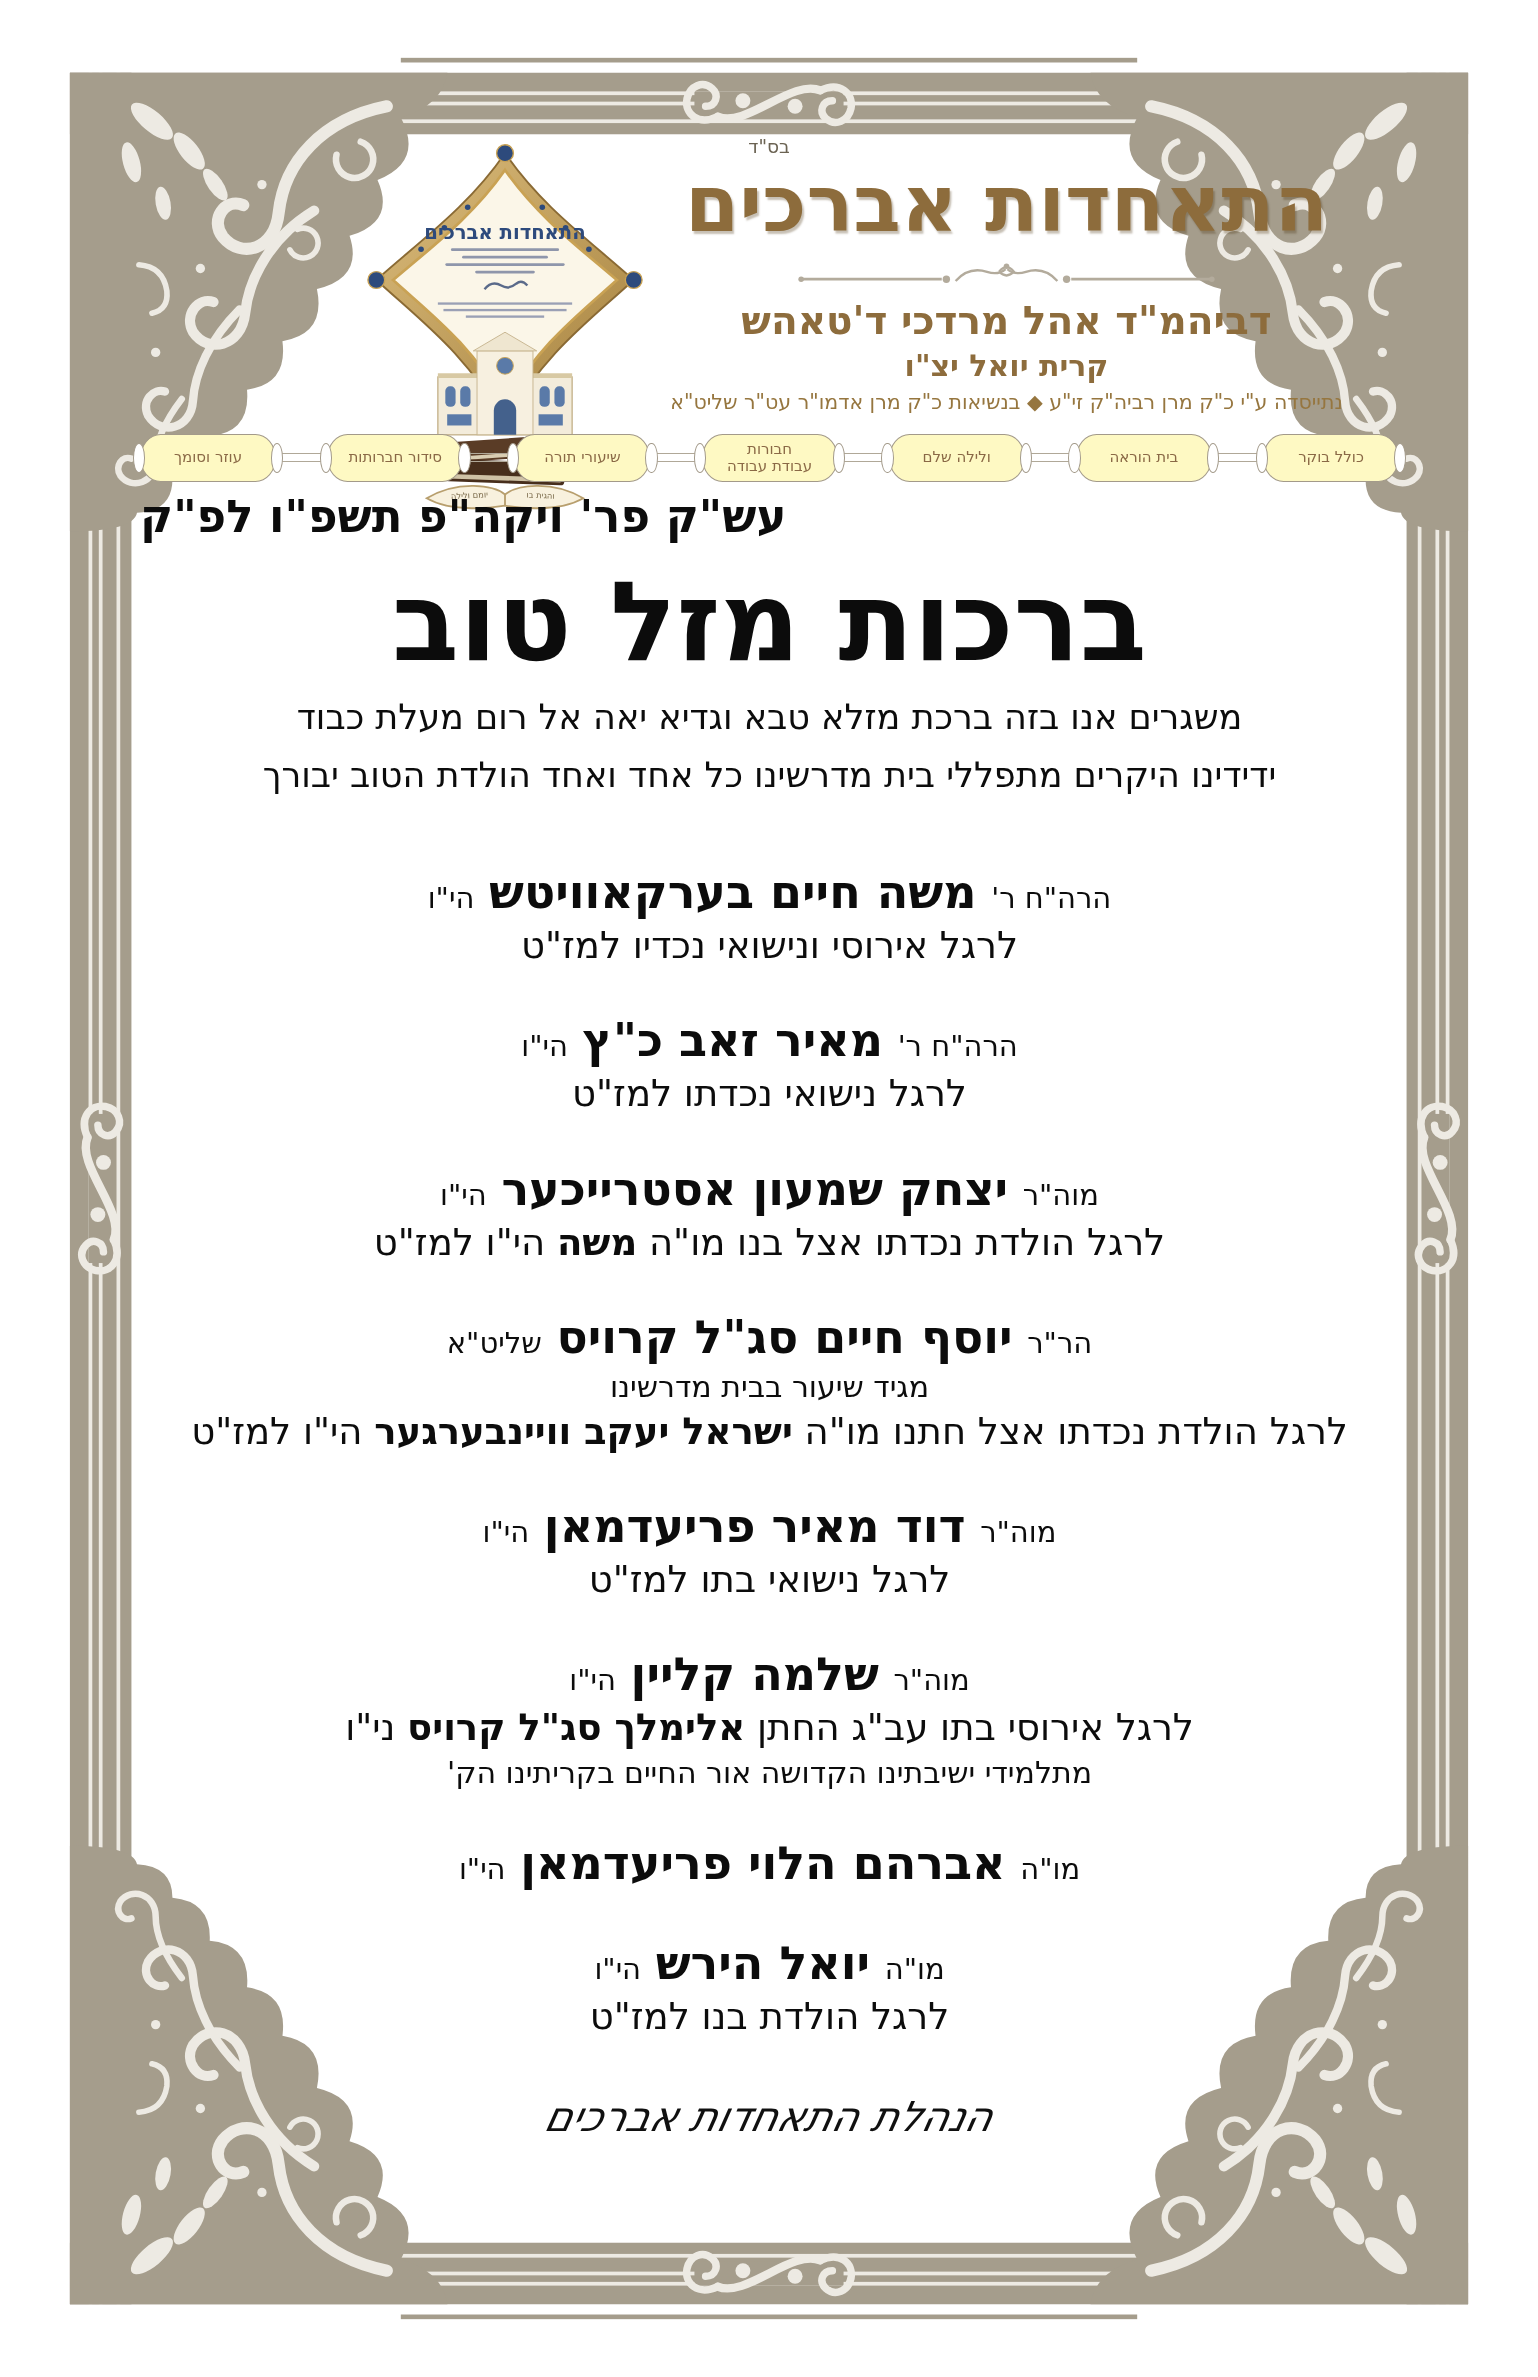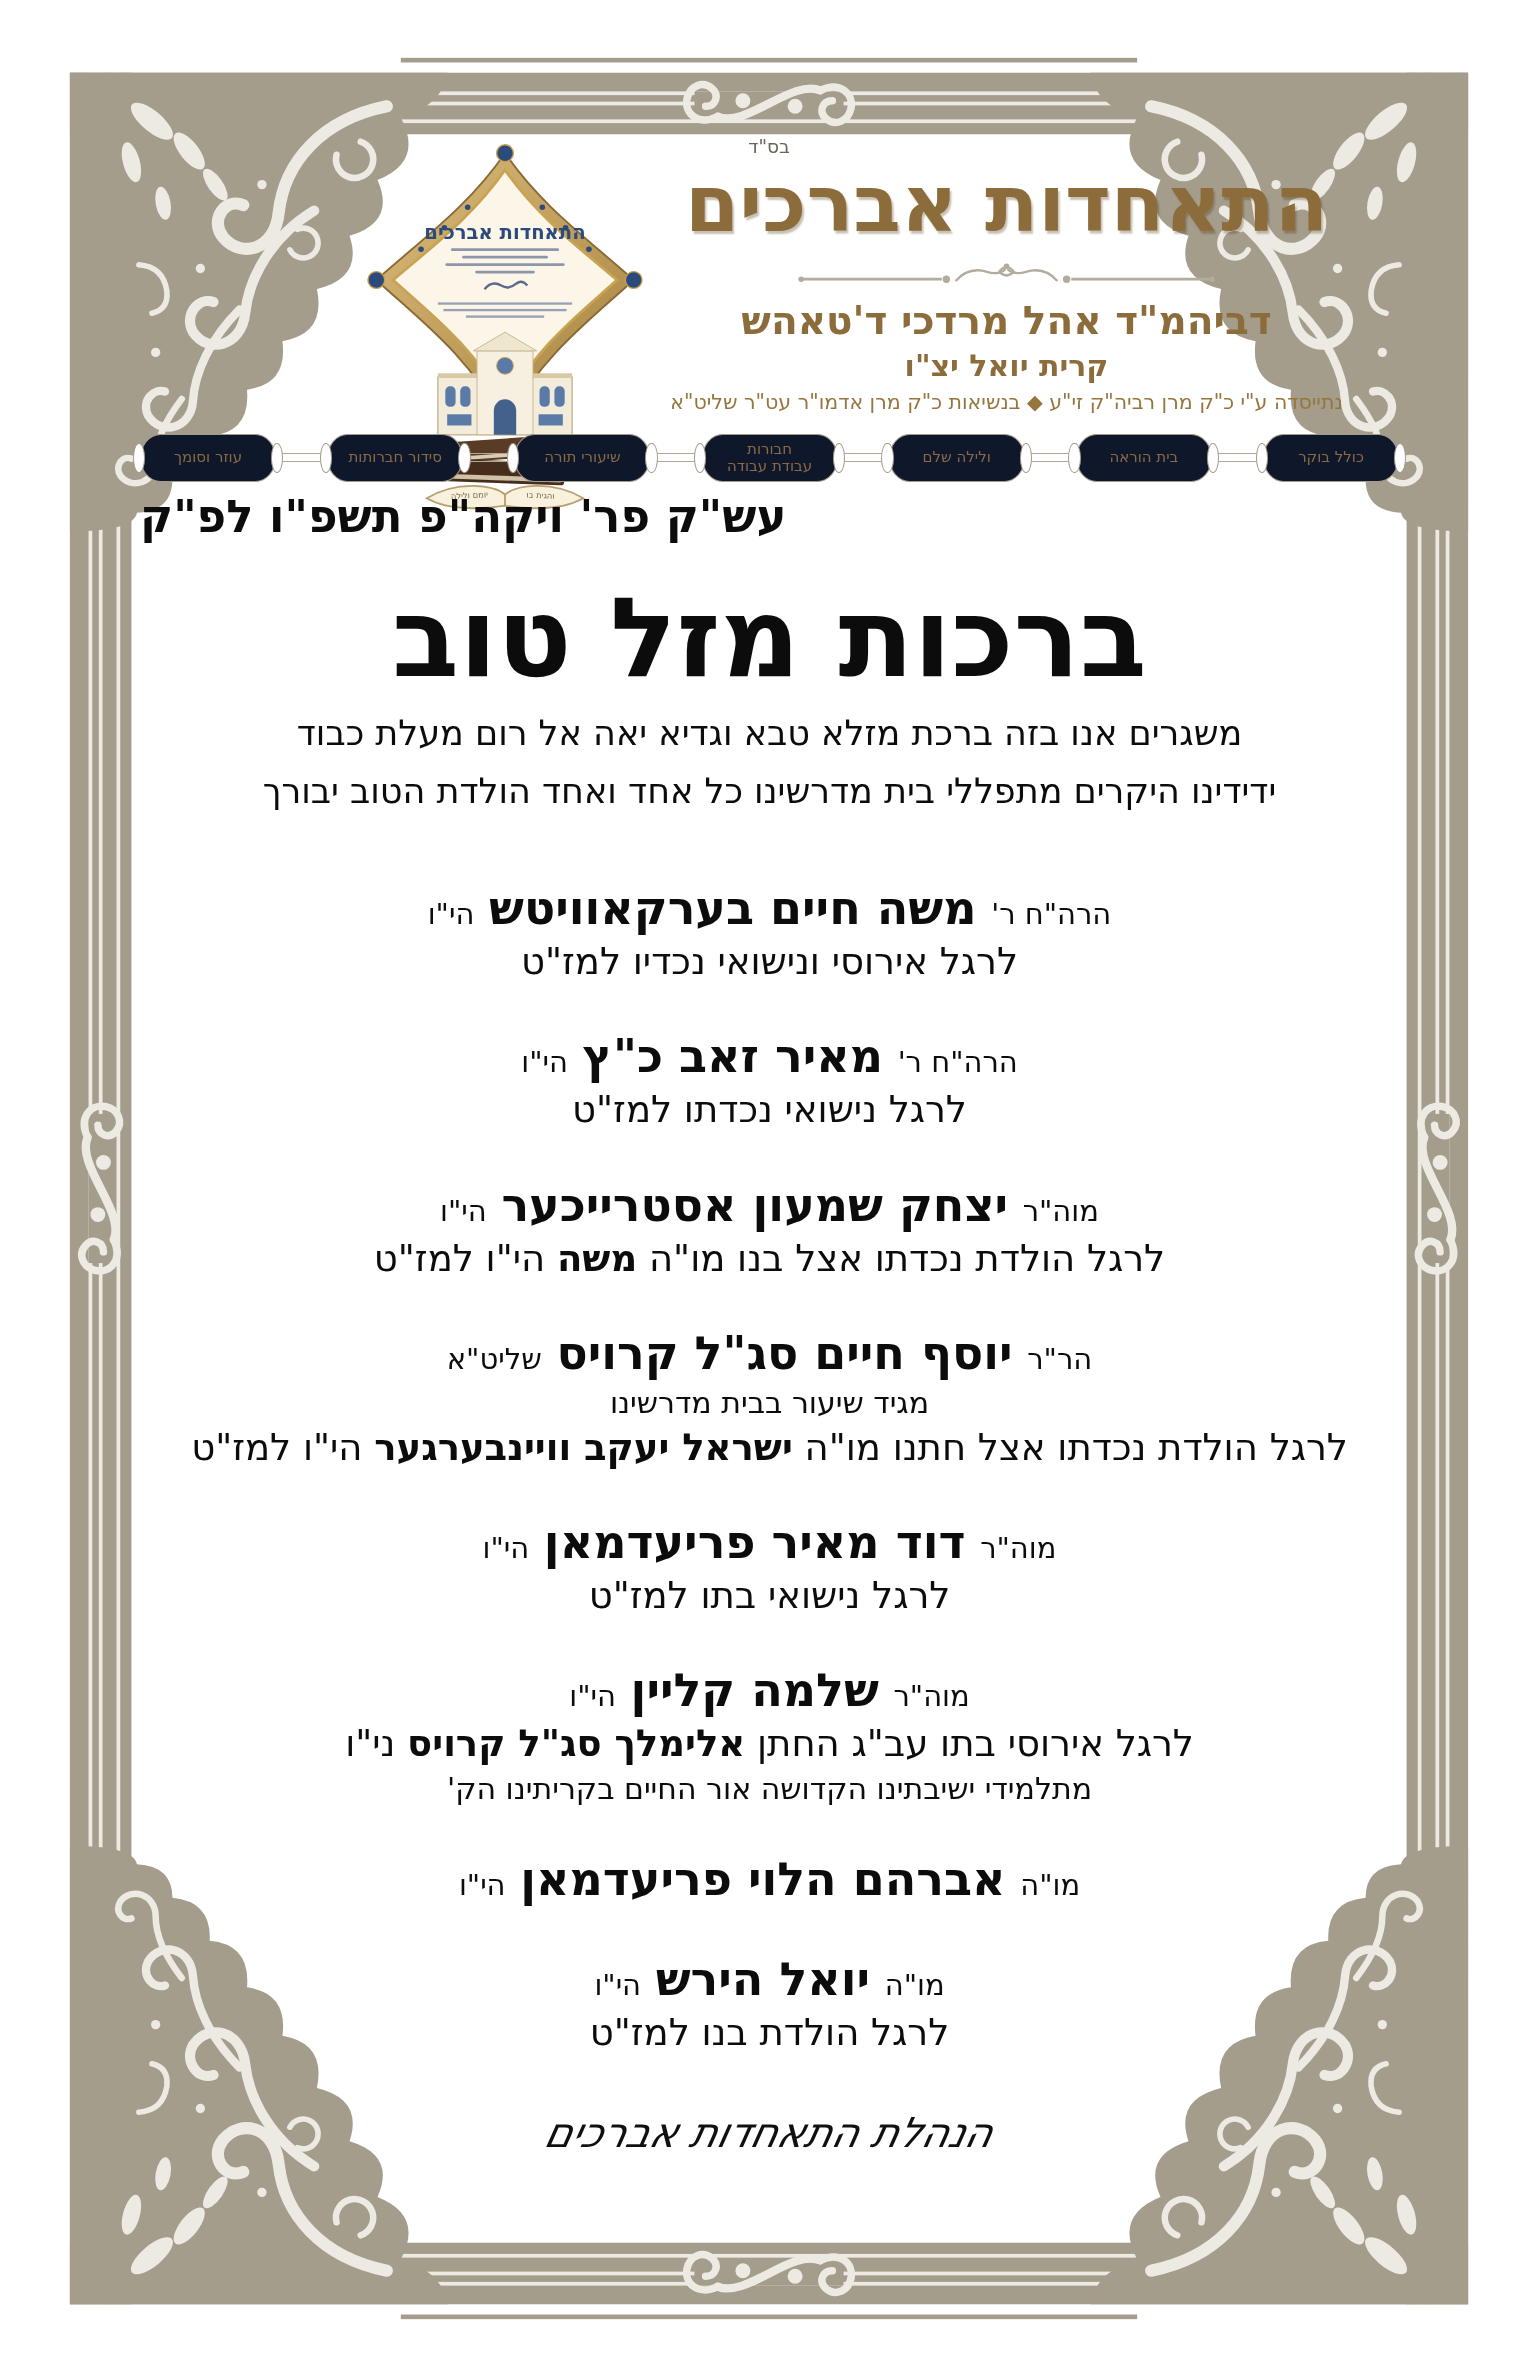--- a/index.html
+++ b/index.html
@@ -25,35 +25,35 @@
   .shul-line{font-size:39px;font-weight:bold;color:#8d6c3c;margin:1.9px 0 0;line-height:1.2;white-space:nowrap;}
   .city-line{font-size:30px;font-weight:bold;color:#8d6c3c;margin:3.7px 0 0;line-height:1.2;}
   .founded-line{font-size:20.5px;color:#96763f;margin:5.6px 0 0;line-height:1.2;white-space:nowrap;}
 
   
   .ribbon{position:absolute;left:140px;top:433px;width:1259px;height:50px;}
   .ribbon-line{position:absolute;left:0;right:0;top:19.6px;height:7.5px;
     border-top:1.9px solid #b0a898;border-bottom:1.9px solid #b0a898;}
   .badges{position:absolute;inset:0;display:flex;flex-direction:row;
     justify-content:space-between;align-items:center;}
-  .badge{position:relative;z-index:2;background:#0f172a;border:1.9px solid #a39a8a;
+  .badge{position:relative;z-index:2;background:#fef9c3;border:1.9px solid #a39a8a;
     border-radius:24px / 28px;min-width:136px;height:48px;box-sizing:border-box;
     display:flex;flex-direction:column;justify-content:center;align-items:center;
     padding:1.9px 11.2px;}
   .badge::before,.badge::after{content:"";position:absolute;top:50%;transform:translateY(-50%);
     width:10.3px;height:28px;background:#ffffff;border:1.9px solid #a39a8a;border-radius:50%;}
   .badge::before{right:-8.4px;}
   .badge::after{left:-8.4px;}
   .badge-line{font-size:15px;color:#8a6946;line-height:1.15;white-space:nowrap;}
 
   
   .date-line{position:absolute;left:140px;top:490px;font-size:45px;font-weight:bold;
     white-space:nowrap;}
   .main-col{position:absolute;left:140px;top:565px;width:1259px;text-align:center;}
-  .main-title{font-size:110px;font-weight:bold;line-height:1.05;margin:16px 0 13px;white-space:nowrap;}
+  .main-title{font-size:110px;font-weight:bold;line-height:1.05;margin:0 0 13px;white-space:nowrap;}
   .intro p{font-size:35px;line-height:1.32;margin:12px;white-space:nowrap;}
   #entries{margin-top:67px;}
   .entry{margin-bottom:45px;}
   .entry-name-line{font-size:46px;line-height:1.18;white-space:nowrap;}
   .entry-pre,.entry-post{font-size:29px;}
   .entry-name{font-weight:bold;}
   .entry-line{font-size:37px;line-height:1.2;margin-top:4.7px;white-space:nowrap;}
   .entry-line.small{font-size:30px;}
   .seg-bold{font-weight:bold;}
   .signature{margin-top:54px;font-size:41px;font-style:italic;

